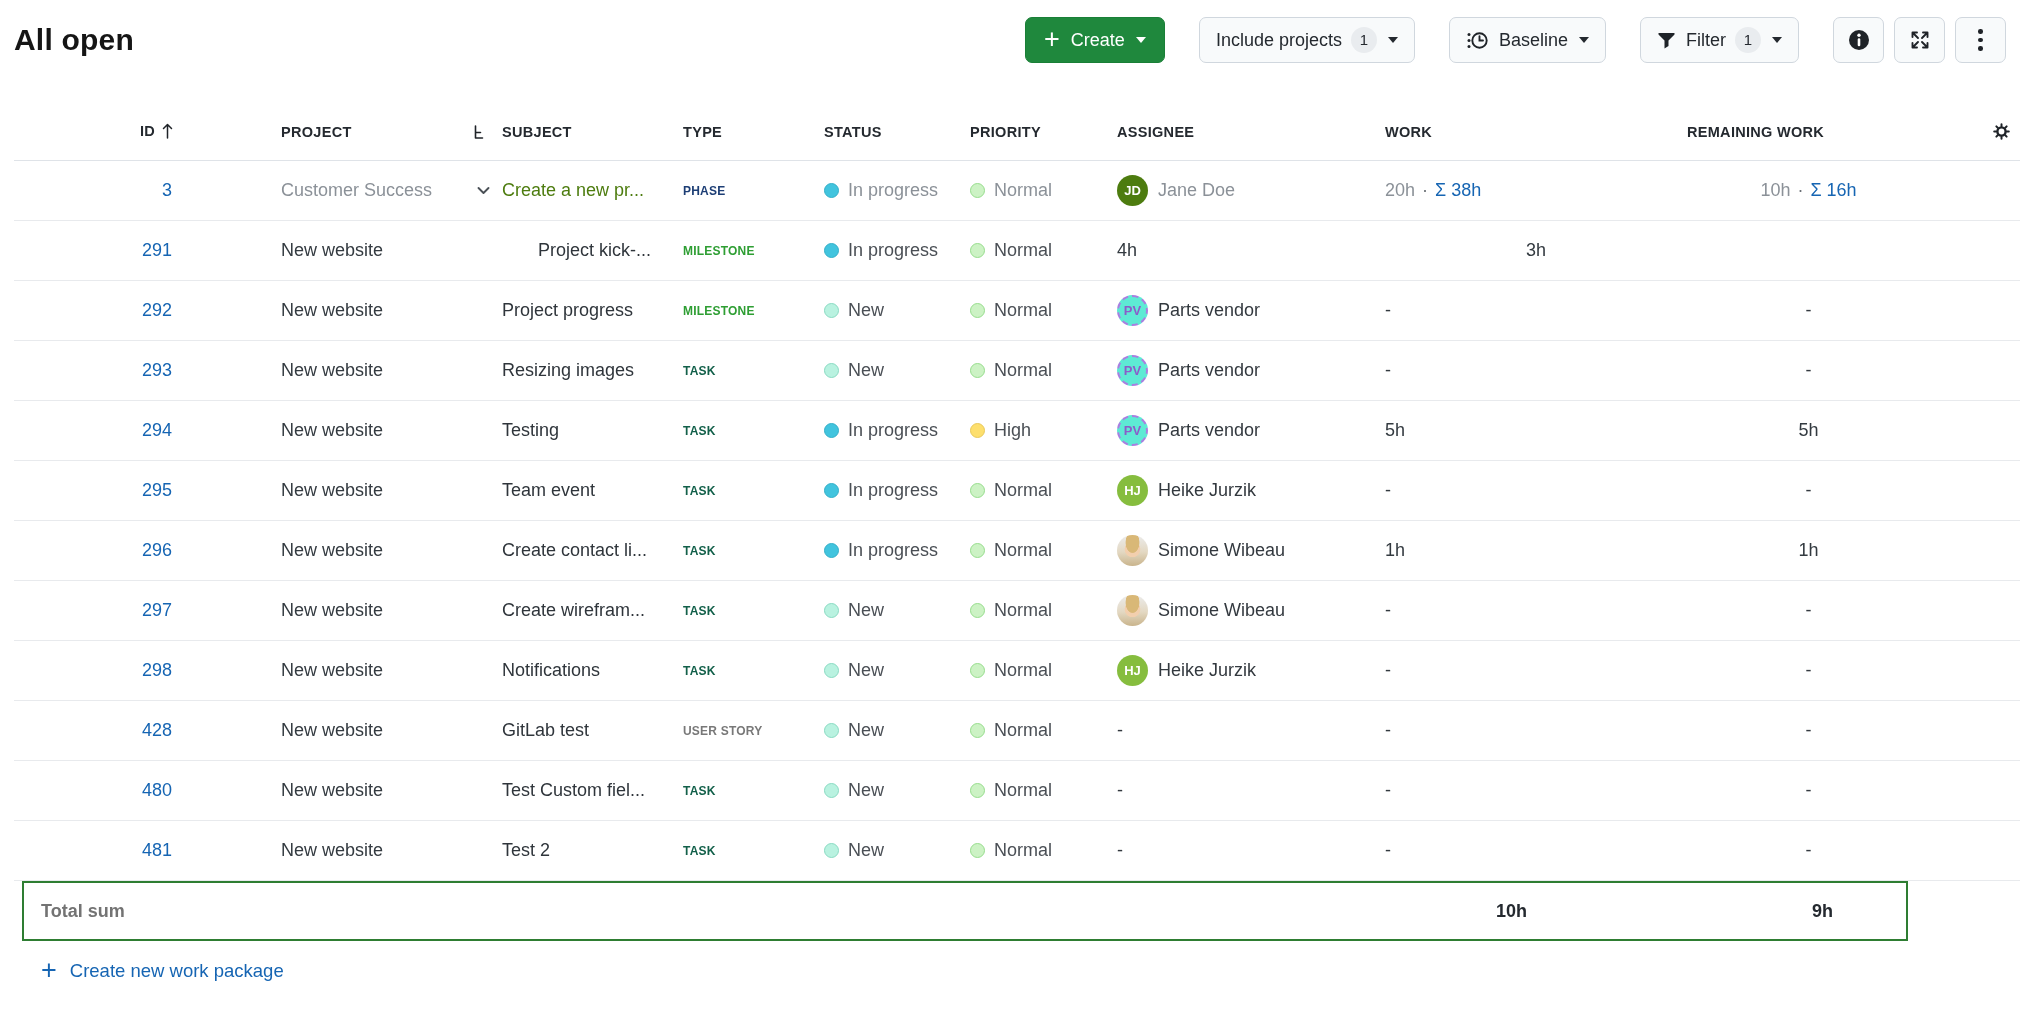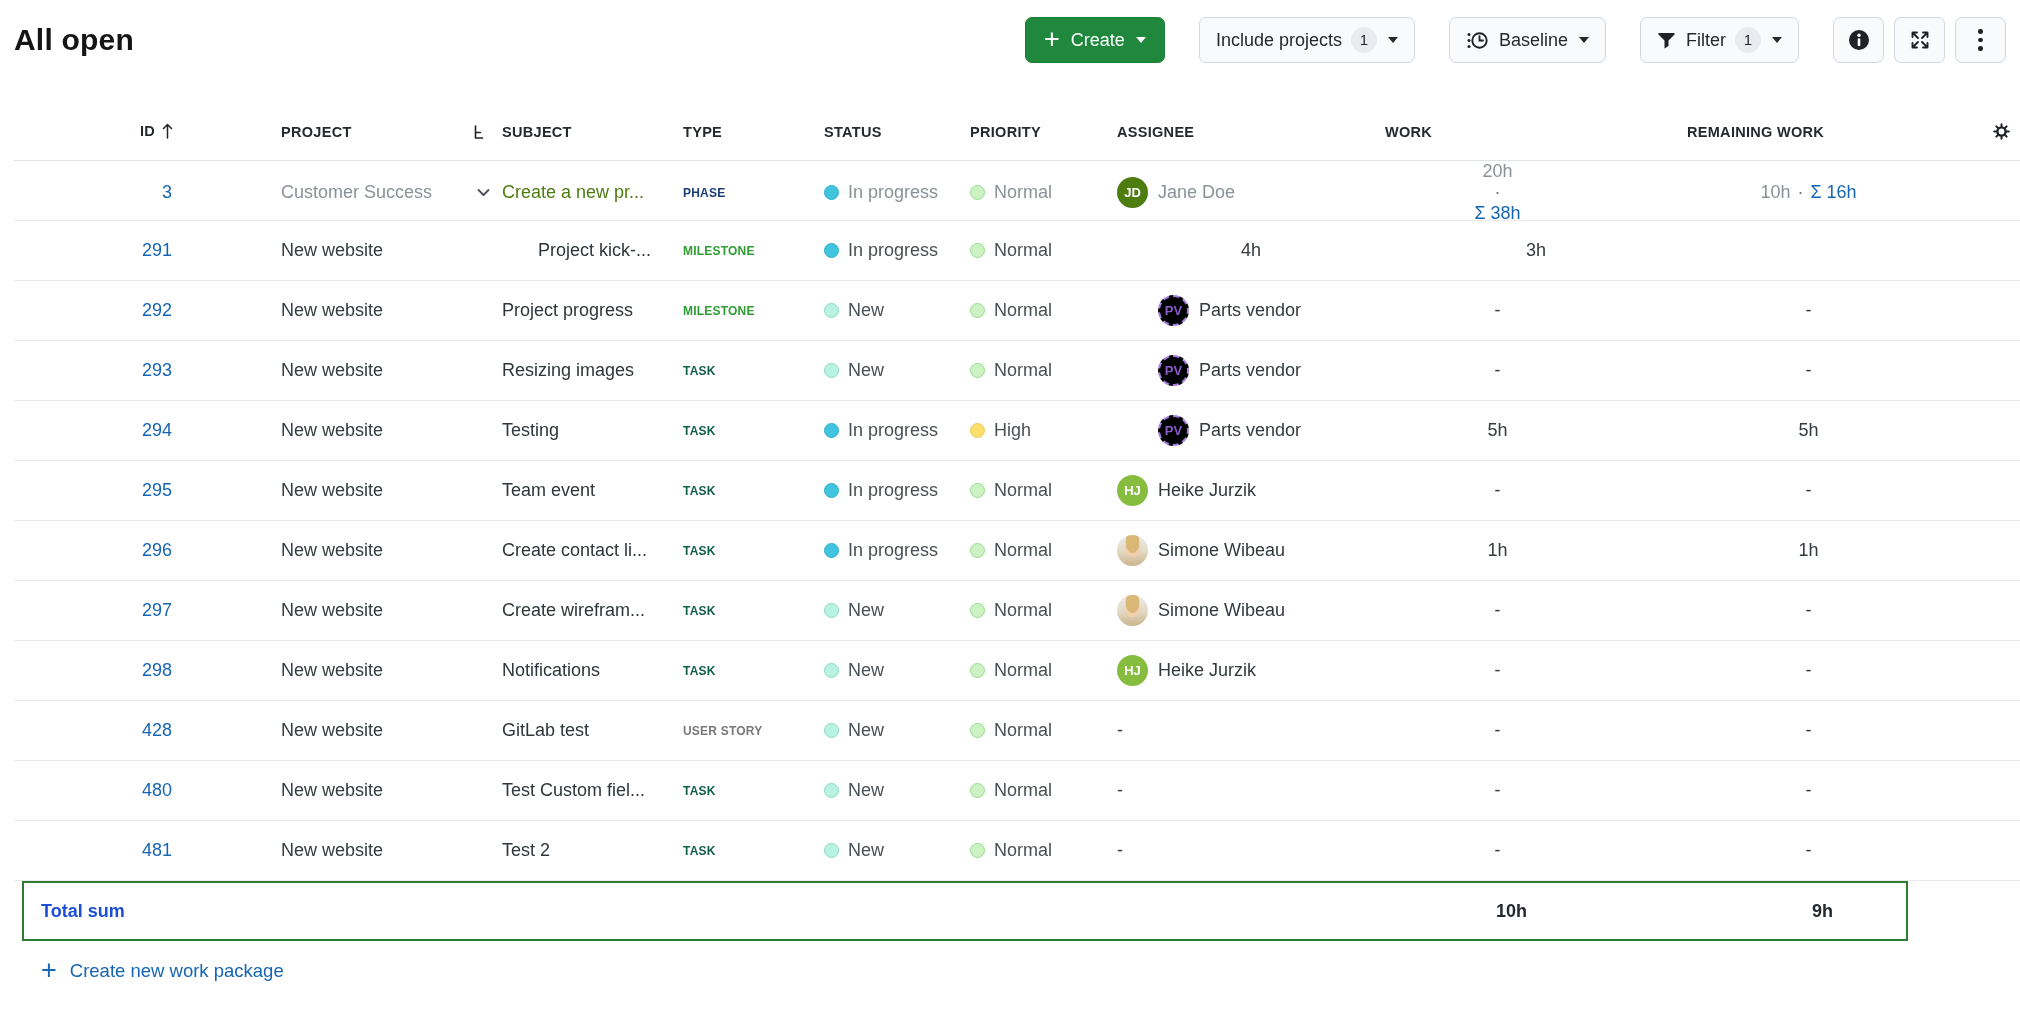--- a/index.html
+++ b/index.html
@@ -54,42 +54,42 @@
   .type-user-story { color:#787878; }
 
   .dot { width:15px; height:15px; border-radius:50%; margin-right:9px; flex:0 0 auto; }
   .dot-in-progress { background:#41c4de; border:1px solid #33b0c9; }
   .dot-new { background:#b9f2e0; border:1px solid #8adbc3; }
   .dot-normal { background:#ccf2c4; border:1px solid #97dd8d; }
   .dot-high { background:#fddf6d; border:1px solid #e8c95a; }
   .status-label, .prio-label { color:#4a4f55; }
 
   .avatar { width:31px; height:31px; border-radius:50%; margin-right:10px; display:flex; align-items:center; justify-content:center; font-size:13px; font-weight:700; color:#fff; flex:0 0 auto; }
-  .avatar-group { background:#000000; border:2px dashed #a97fe0; color:#8b5cc9;margin-left:41px; }
+  .avatar-group { background:#5eead4; border:2px dashed #a97fe0; color:#8b5cc9; }
   .avatar-photo { background:
       radial-gradient(ellipse at 50% 24%, #d9b877 0 30%, transparent 33%),
       radial-gradient(circle at 50% 46%, #f2cfae 0 33%, transparent 36%),
       linear-gradient(180deg, #ececec 0%, #e3d8c2 55%, #c9b astuce 100%);
       background: radial-gradient(ellipse at 50% 24%, #d9b877 0 30%, transparent 33%),
                   radial-gradient(circle at 50% 46%, #f2cfae 0 33%, transparent 36%),
                   linear-gradient(180deg, #ececec 0%, #e3d8c2 55%, #c9b48c 100%); }
   .assignee-name { color:#33393f; white-space:nowrap; }
 
-  .cell-work { justify-content:center; text-align:center; white-space:nowrap;flex-direction:column; }
+  .cell-work { justify-content:flex-start; text-align:center; white-space:nowrap; }
   .cell-remaining { justify-content:center; }
   .num-sep { margin:0 7px; color:#6b7076; }
 
   .dimmed .cell-project, .dimmed .status-label, .dimmed .prio-label,
   .dimmed .assignee-name, .dimmed .num-val { color:#8b9198; }
   .dimmed .cell-subject { color:#4d7c0f;text-align:right; }
 
   
   .sumbox { margin-left:8px; width:1886px; height:60px; border:2px solid #2e7d32; overflow:hidden; display:flex; align-items:center; }
   .sumgrid { padding-left:4px; width:100%; height:100%; }
-  .sum-label { grid-column:1 / span 2; font-weight:700; font-size:18px; color:#1d4ed8; padding-left:13px; }
+  .sum-label { grid-column:1 / span 2; font-weight:700; font-size:18px; color:#737373; padding-left:13px; }
   .sum-val { font-weight:700; font-size:18px; color:#24292f; justify-content:center; display:flex; }
   .sum-work { grid-column:9; }
   .sum-rem { grid-column:10; padding-left:77px; }
 
   
   .footer-link { margin:16px 0 0 27px; display:flex; align-items:center; font-size:18.5px; }
   .footer-plus { color:#1665b3; font-size:27px; font-weight:400; margin-right:13px; line-height:1; }
 
   svg { display:block; }
 </style>

